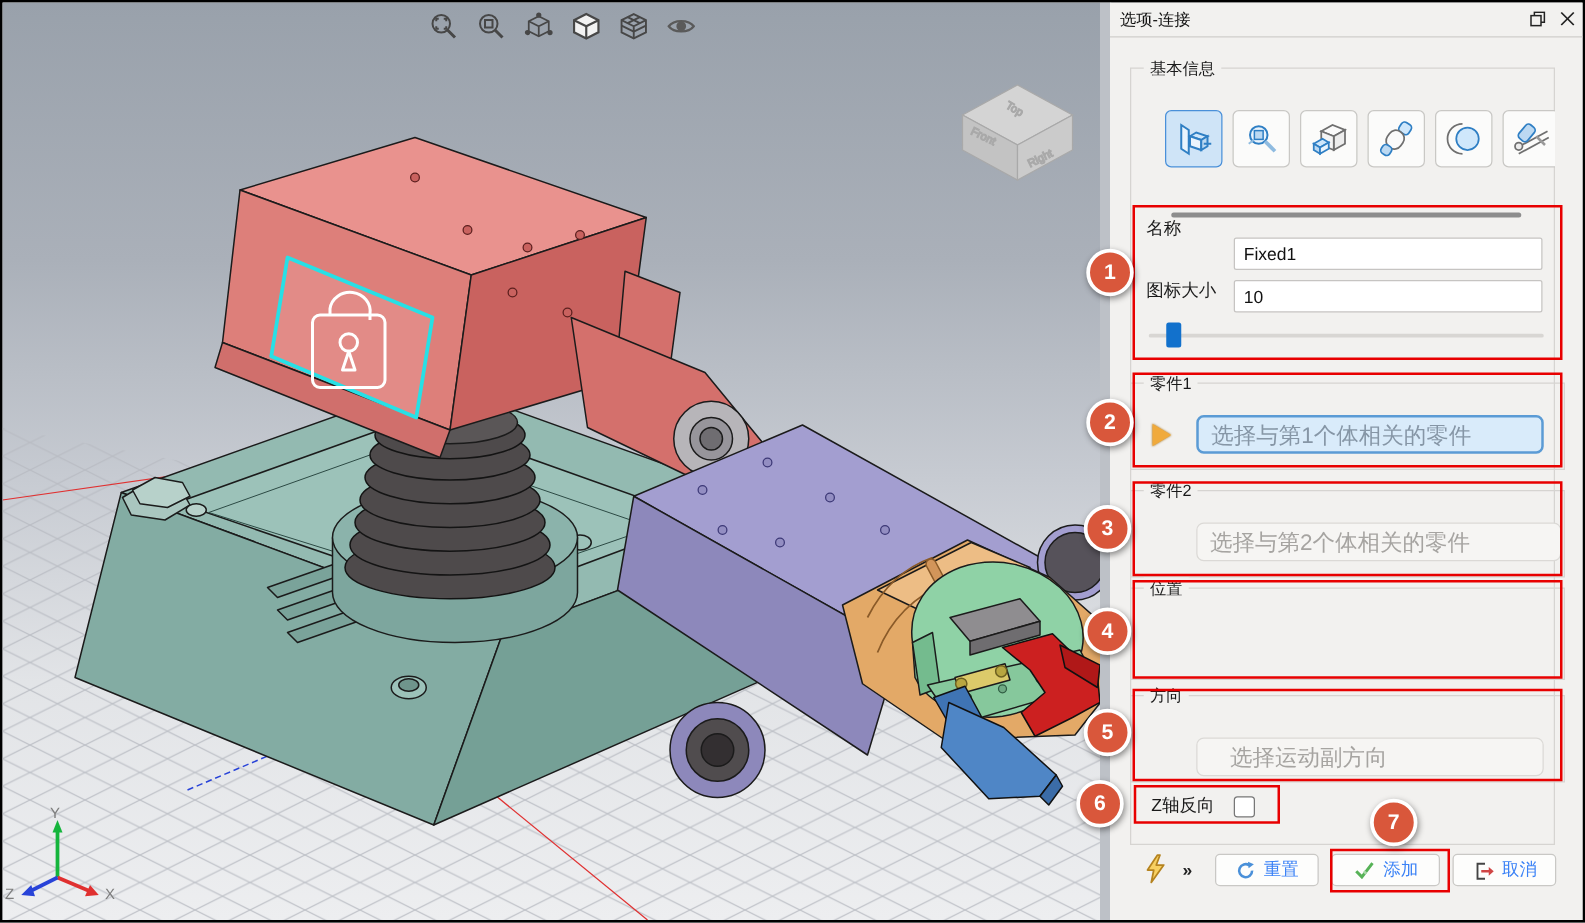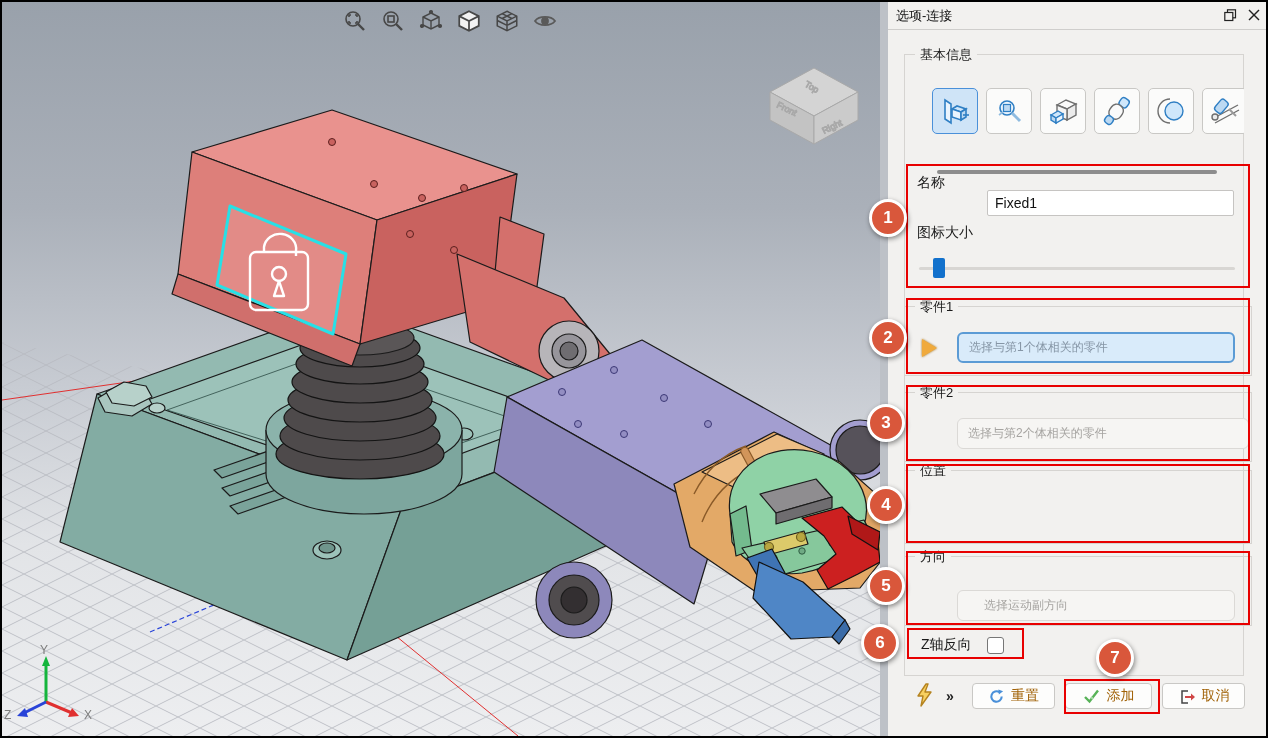--- a/index.html
+++ b/index.html
@@ -24,28 +24,28 @@
   .jointrow{position:absolute;left:44px;top:86px;width:312px;height:50px;overflow:hidden;display:flex;gap:8px;}
   .jbtn{flex:0 0 46px;width:46px;height:46px;box-sizing:border-box;border:1px solid #c9c8c5;border-radius:5px;
         background:#fbfbfa;display:flex;align-items:center;justify-content:center;cursor:pointer;}
   .jbtn.sel{background:#cfe4f7;border:1px solid #4a90d9;}
   .sep-handle{position:absolute;left:49px;top:168px;width:280px;height:4px;border-radius:2px;background:#8d8d8d;}
   .frow{position:absolute;display:flex;align-items:center;font-size:14px;color:#1a1a1a;}
   .tinput{box-sizing:border-box;border:1px solid #c6c4c2;background:#fff;border-radius:2px;height:26px;
           font-size:14px;color:#111;padding:0 7px;font-family:inherit;outline:none;}
   .slider-track{position:absolute;left:31px;top:265px;width:316px;height:3px;background:#d8d6d3;border-radius:2px;}
   .slider-thumb{position:absolute;left:45px;top:256px;width:12px;height:20px;background:#1271cc;border-radius:2px;cursor:pointer;}
-  .pickbox{position:absolute;box-sizing:border-box;border-radius:6px;font-size:12px;display:flex;align-items:center;padding:0 10px;}
+  .pickbox{position:absolute;box-sizing:border-box;border-radius:6px;font-size:18px;display:flex;align-items:center;padding:0 10px;}
   .pick-active{background:#d9ebfa;border:2px solid #5b9bd5;color:#8696a6;}
   .pick-idle{background:#f6f5f3;border:1px solid #dbd9d6;color:#a6a4a1;}
   .tri{position:absolute;width:0;height:0;border-top:9px solid transparent;border-bottom:9px solid transparent;
        border-left:15px solid #f0aa3c;filter:drop-shadow(0 0 1px #a06a10);cursor:pointer;}
   .chk{position:absolute;width:17px;height:17px;box-sizing:border-box;border:1.5px solid #777;border-radius:3px;background:#fff;cursor:pointer;}
   .footer-btn{position:absolute;height:26px;box-sizing:border-box;border:1px solid #c9c8c5;border-radius:4px;background:#fdfdfc;
-              display:flex;align-items:center;justify-content:center;gap:6px;font-size:14px;color:#a16207;cursor:pointer;padding:0 10px;}
+              display:flex;align-items:center;justify-content:center;gap:6px;font-size:14px;color:#3b82f6;cursor:pointer;padding:0 10px;}
   .chev{position:absolute;font-size:14px;color:#222;font-weight:bold;}
   
   .ann-rect{position:absolute;border:2px solid #e80000;box-sizing:border-box;pointer-events:none;}
   .ann-circle{position:absolute;width:38px;height:38px;border-radius:50%;background:#d9573b;border:3px solid #fff;
               box-shadow:1px 2px 5px rgba(0,0,0,.45);display:flex;align-items:center;justify-content:center;
               color:#fff;font-size:17px;font-weight:bold;box-sizing:border-box;pointer-events:none;}
 </style>
 </head>
 <body>
 
@@ -342,20 +342,21 @@
 
     <div class="sep-handle"></div>
 
     <div class="frow" style="left:29px;top:172px;">
       <span>名称</span>
     </div>
     <input class="tinput" style="position: absolute; left: 99px; top: 188px; width: 247px;" value="Fixed1">
     <div class="frow" style="left:29px;top:222px;">
       <span>图标大小</span>
     </div>
+    <input class="tinput" style="position: absolute; left: 99px; top: 222px; width: 247px;" value="10">
     <div class="slider-track"></div>
     <div class="slider-thumb"></div>
 
     <div class="groupbox" style="left:16px;top:304px;width:346px;height:68px;">
       <span class="gb-label">零件1</span>
     </div>
     <div class="tri" style="left:34px;top:337px;"></div>
     <div class="pickbox pick-active" style="left:69px;top:330px;width:278px;height:31px;">
       <span>选择与第1个体相关的零件</span>
     </div>

